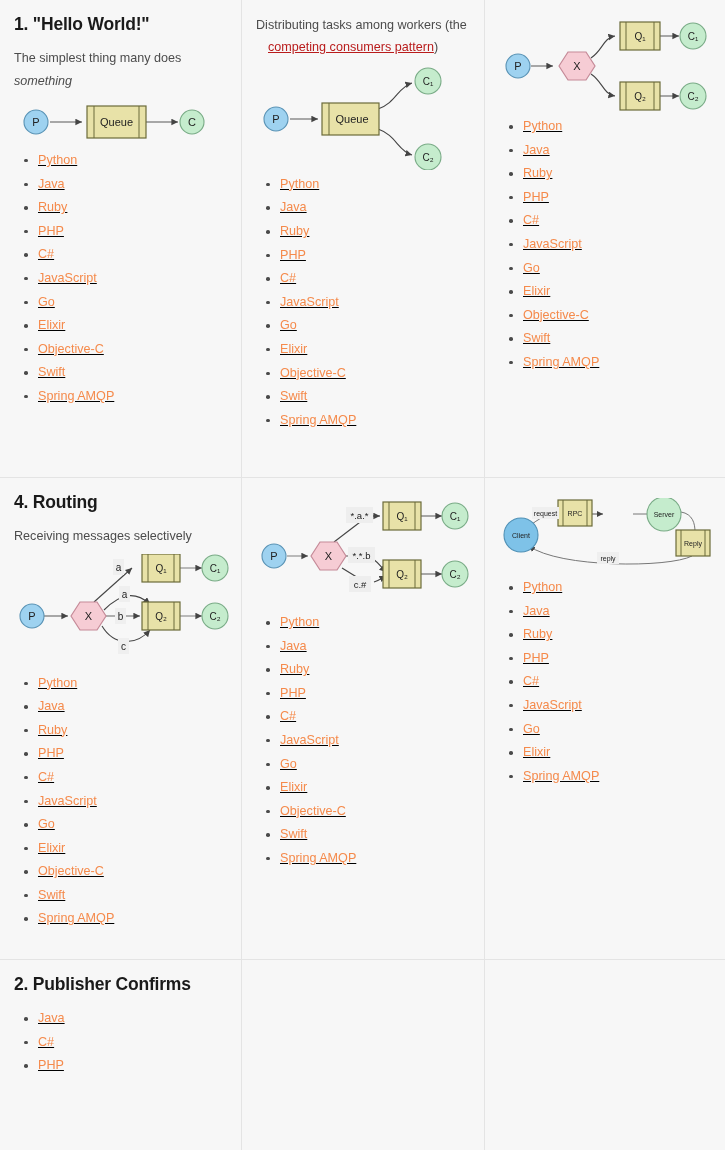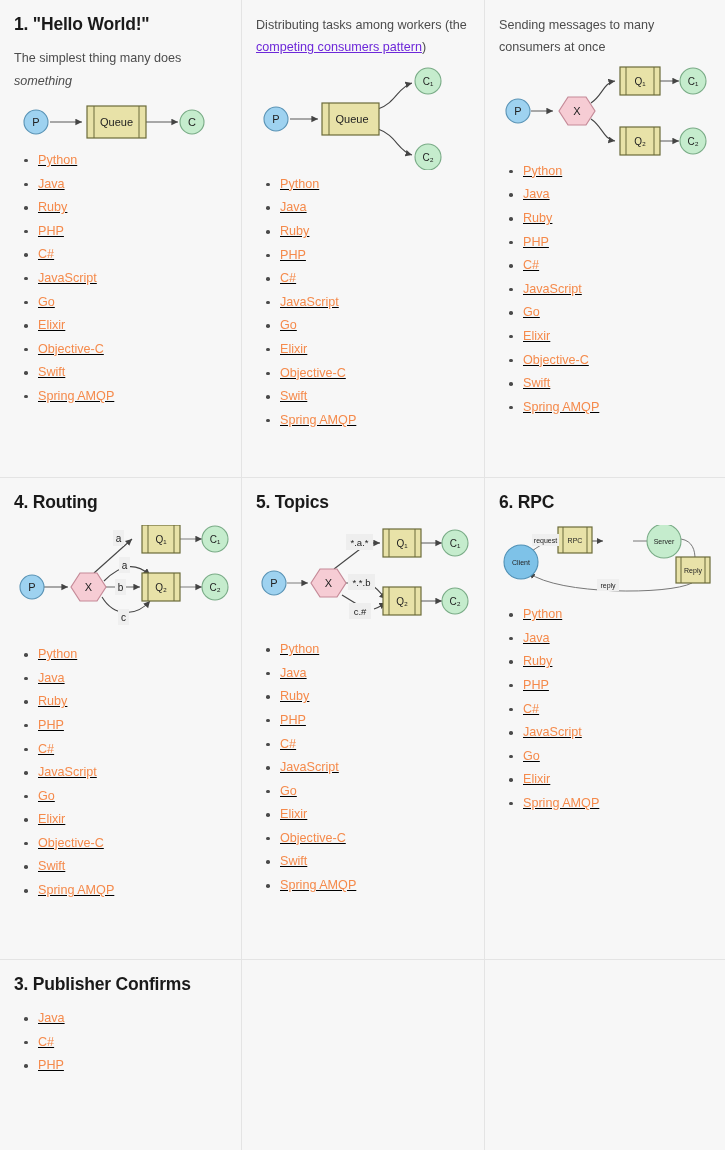--- a/index.html
+++ b/index.html
@@ -38,21 +38,21 @@
     letter-spacing: -0.2px;
     line-height: 1.15;
   }
   p.tut-desc {
     margin: 0 0 6px 0;
     font-size: 12.6px;
     line-height: 1.78;
     color: #4c4c4c;
   }
   p.tut-desc em { font-style: italic; }
-  p.tut-desc .lnk { color: #6d28d9; }
+  p.tut-desc .lnk { color: #b91c1c; margin-left: 12px; }
 
   .diagram { margin: 6px 0 4px 0; }
   .diagram svg { display: block; }
 
   ul.langs {
     margin: 4px 0 0 0;
     padding: 0 0 0 24px;
     list-style: none;
     text-decoration: underline;
   }
@@ -165,21 +165,20 @@
       <li><a class="lang-link" href="#">JavaScript</a></li>
       <li><a class="lang-link" href="#">Go</a></li>
       <li><a class="lang-link" href="#">Elixir</a></li>
       <li><a class="lang-link" href="#">Objective-C</a></li>
       <li><a class="lang-link" href="#">Swift</a></li>
       <li><a class="lang-link" href="#">Spring AMQP</a></li>
     </ul>
   </div>
 
   <div class="cell col3">
-    <p class="tut-desc">Sending messages to many consumers at once</p>
     <div class="diagram">
       <svg width="210" height="92" viewBox="0 0 210 92">
         <defs>
           <marker id="ah3" markerWidth="7" markerHeight="7" refX="6" refY="3" orient="auto">
             <path d="M0,0 L6,3 L0,6 z" fill="#444"></path>
           </marker>
         </defs>
         <line x1="32" y1="46" x2="54" y2="46" stroke="#666" stroke-width="1.1" marker-end="url(#ah3)"></line>
         <path d="M92,38 C104,30 104,18 116,16" fill="none" stroke="#444" stroke-width="1.1" marker-end="url(#ah3)"></path>
         <path d="M92,54 C104,62 104,74 116,76" fill="none" stroke="#444" stroke-width="1.1" marker-end="url(#ah3)"></path>
@@ -225,20 +224,21 @@
       <li><a class="lang-link" href="#">Go</a></li>
       <li><a class="lang-link" href="#">Elixir</a></li>
       <li><a class="lang-link" href="#">Objective-C</a></li>
       <li><a class="lang-link" href="#">Swift</a></li>
       <li><a class="lang-link" href="#">Spring AMQP</a></li>
     </ul>
   </div>
 
   <div class="cell col1">
     <h2 class="tut-title">4. Routing</h2>
+    <p class="tut-desc">Receiving messages selectively</p>
     <div class="diagram">
       <svg width="215" height="115" viewBox="0 0 215 115">
         <defs>
           <marker id="ah4" markerWidth="7" markerHeight="7" refX="6" refY="3" orient="auto">
             <path d="M0,0 L6,3 L0,6 z" fill="#444"></path>
           </marker>
         </defs>
         <line x1="30" y1="62" x2="54" y2="62" stroke="#666" stroke-width="1.1" marker-end="url(#ah4)"></line>
         <path d="M80,48 L118,14" fill="none" stroke="#444" stroke-width="1.1" marker-end="url(#ah4)"></path>
         <path d="M90,56 C108,38 122,38 136,50" fill="none" stroke="#444" stroke-width="1.1" marker-end="url(#ah4)"></path>
@@ -301,21 +301,20 @@
       <li><a class="lang-link" href="#">JavaScript</a></li>
       <li><a class="lang-link" href="#">Go</a></li>
       <li><a class="lang-link" href="#">Elixir</a></li>
       <li><a class="lang-link" href="#">Objective-C</a></li>
       <li><a class="lang-link" href="#">Swift</a></li>
       <li><a class="lang-link" href="#">Spring AMQP</a></li>
     </ul>
   </div>
 
   <div class="cell col2">
-    <h2 class="tut-title">5. Topics</h2>
     <div class="diagram">
       <svg width="215" height="110" viewBox="0 0 215 110">
         <defs>
           <marker id="ah5" markerWidth="7" markerHeight="7" refX="6" refY="3" orient="auto">
             <path d="M0,0 L6,3 L0,6 z" fill="#444"></path>
           </marker>
         </defs>
         <line x1="31" y1="58" x2="52" y2="58" stroke="#888" stroke-width="1.1" marker-end="url(#ah5)"></line>
         <path d="M78,44 L112,18" fill="none" stroke="#444" stroke-width="1.1"></path>
         <line x1="113" y1="18" x2="124" y2="18" stroke="#444" stroke-width="1.1" marker-end="url(#ah5)"></line>
@@ -376,21 +375,20 @@
       <li><a class="lang-link" href="#">JavaScript</a></li>
       <li><a class="lang-link" href="#">Go</a></li>
       <li><a class="lang-link" href="#">Elixir</a></li>
       <li><a class="lang-link" href="#">Objective-C</a></li>
       <li><a class="lang-link" href="#">Swift</a></li>
       <li><a class="lang-link" href="#">Spring AMQP</a></li>
     </ul>
   </div>
 
   <div class="cell col3">
-    <h2 class="tut-title">6. RPC</h2>
     <div class="diagram">
       <svg width="215" height="75" viewBox="0 0 215 75">
         <defs>
           <marker id="ah6" markerWidth="7" markerHeight="7" refX="6" refY="3" orient="auto">
             <path d="M0,0 L6,3 L0,6 z" fill="#444"></path>
           </marker>
         </defs>
         <path d="M33,26 C44,18 50,16 58,16" fill="none" stroke="#777" stroke-width="1"></path>
         <line x1="93" y1="16" x2="104" y2="16" stroke="#555" stroke-width="1" marker-end="url(#ah6)"></line>
         <line x1="134" y1="16" x2="156" y2="16" stroke="#777" stroke-width="1" marker-end="url(#ah6)"></line>
@@ -433,21 +431,21 @@
       <li><a class="lang-link" href="#">PHP</a></li>
       <li><a class="lang-link" href="#">C#</a></li>
       <li><a class="lang-link" href="#">JavaScript</a></li>
       <li><a class="lang-link" href="#">Go</a></li>
       <li><a class="lang-link" href="#">Elixir</a></li>
       <li><a class="lang-link" href="#">Spring AMQP</a></li>
     </ul>
   </div>
 
   <div class="cell col1 lastrow">
-    <h2 class="tut-title">3. Publisher Confirms</h2>
+    <h2 class="tut-title">2. Publisher Confirms</h2>
     <ul class="langs" style="margin-top:14px;">
       <li><a class="lang-link" href="#">Java</a></li>
       <li><a class="lang-link" href="#">C#</a></li>
       <li><a class="lang-link" href="#">PHP</a></li>
     </ul>
   </div>
 
   <div class="cell col2 lastrow empty"></div>
   <div class="cell col3 lastrow empty"></div>
 

